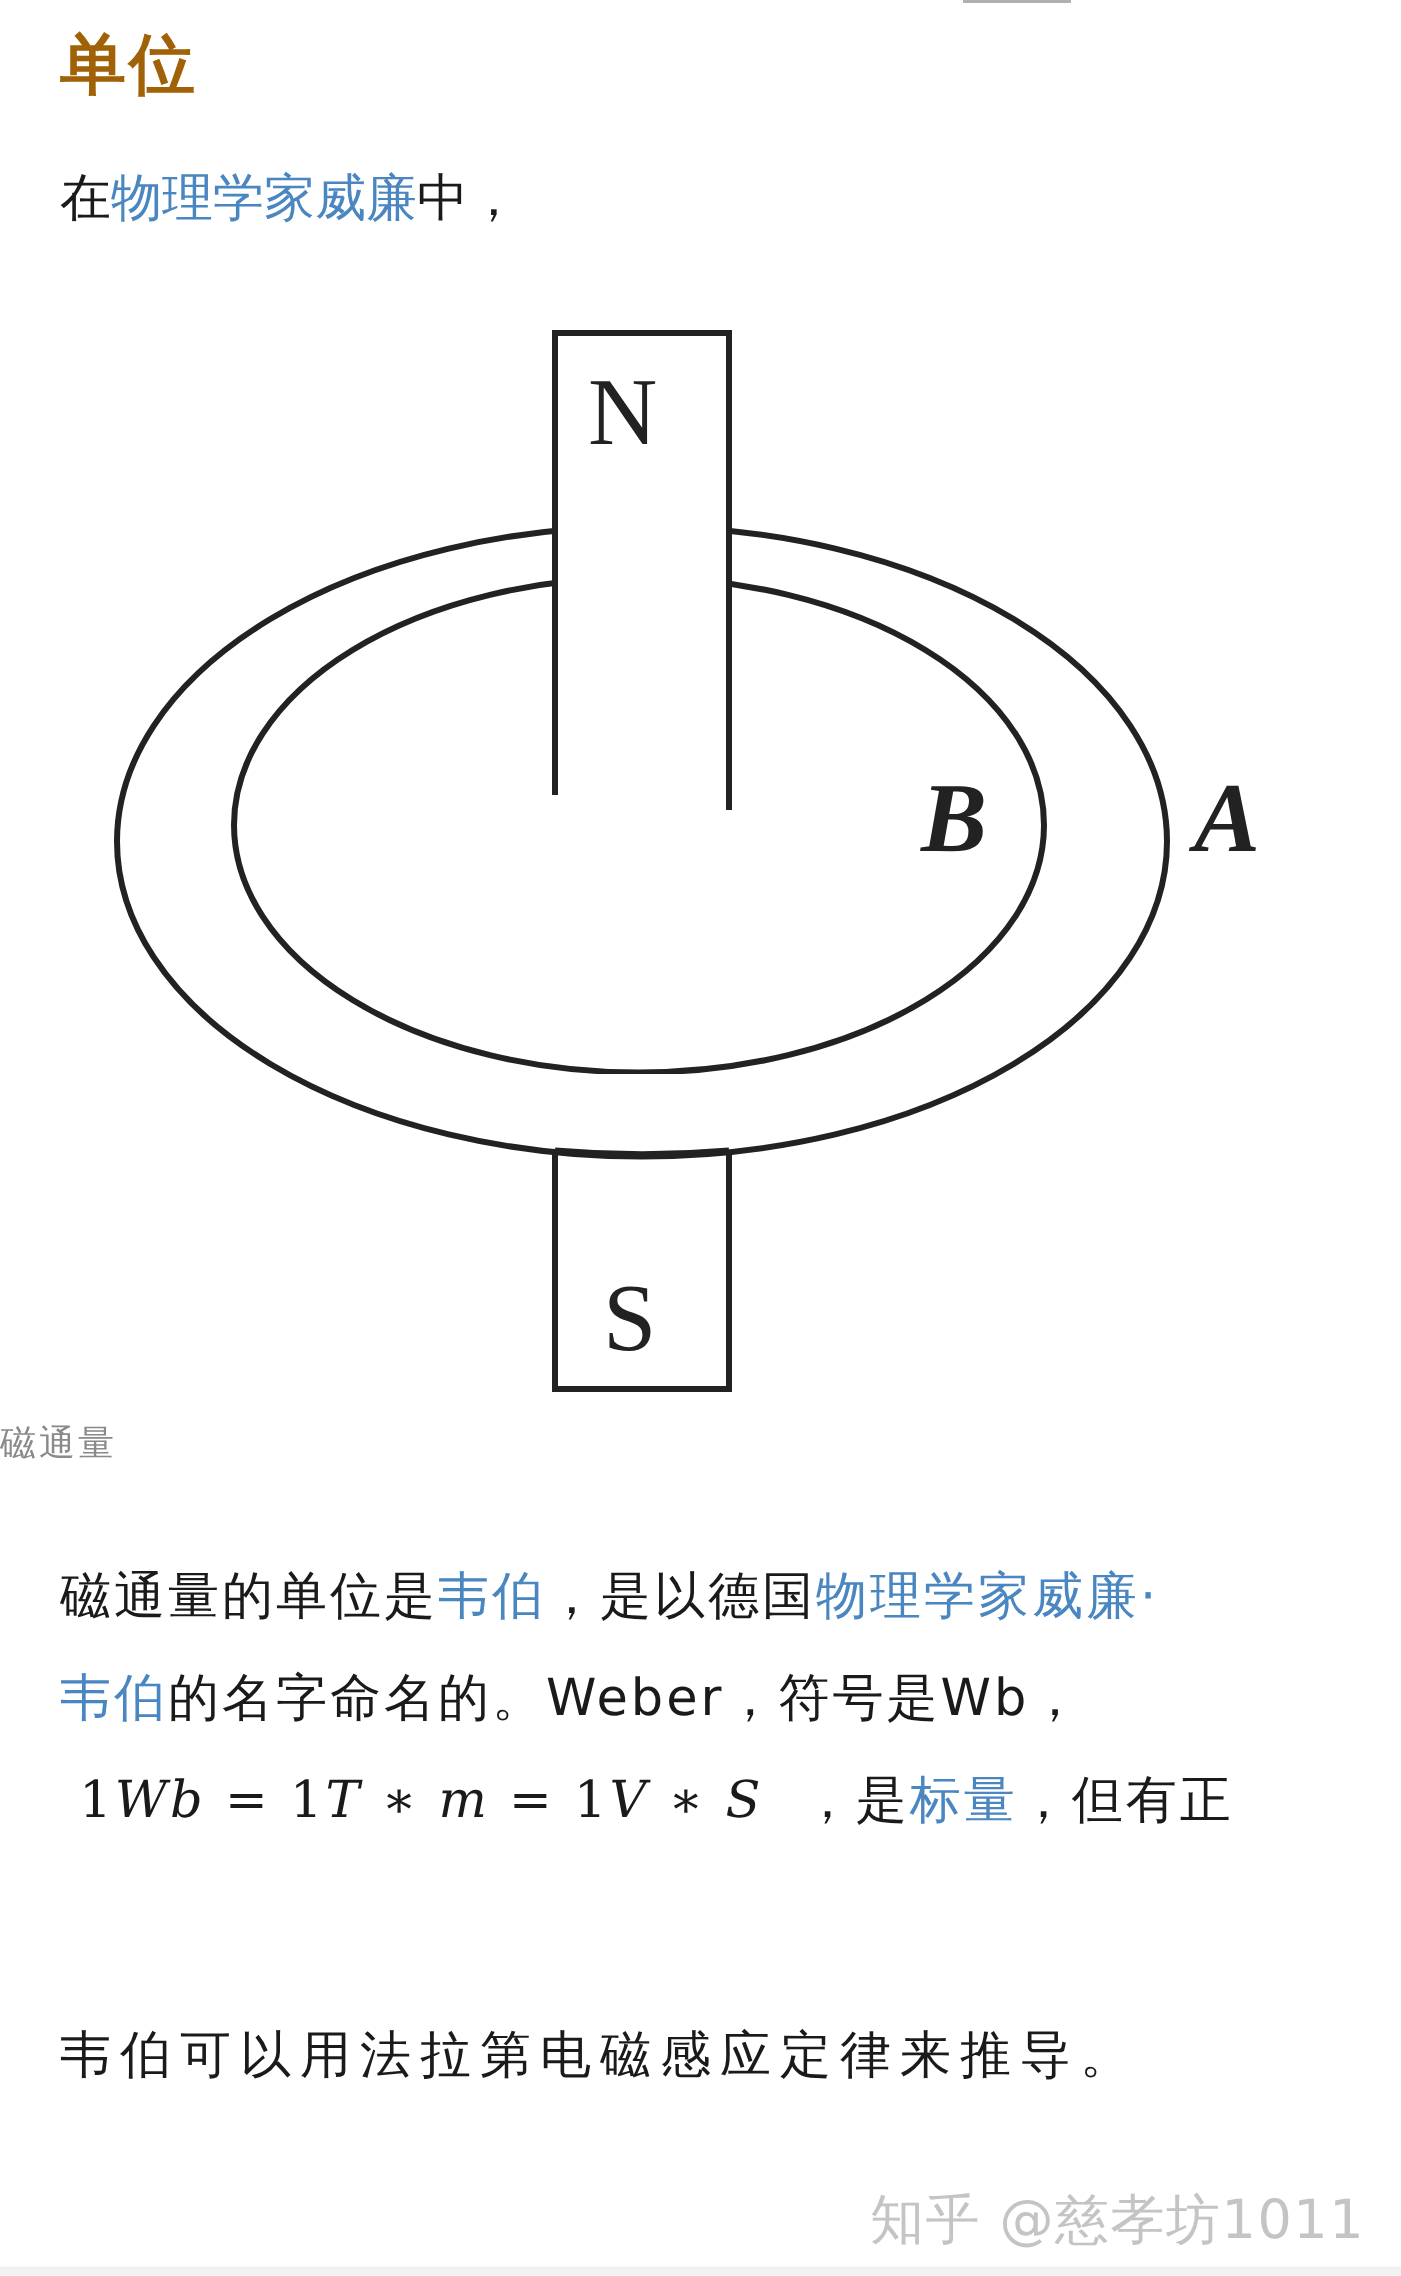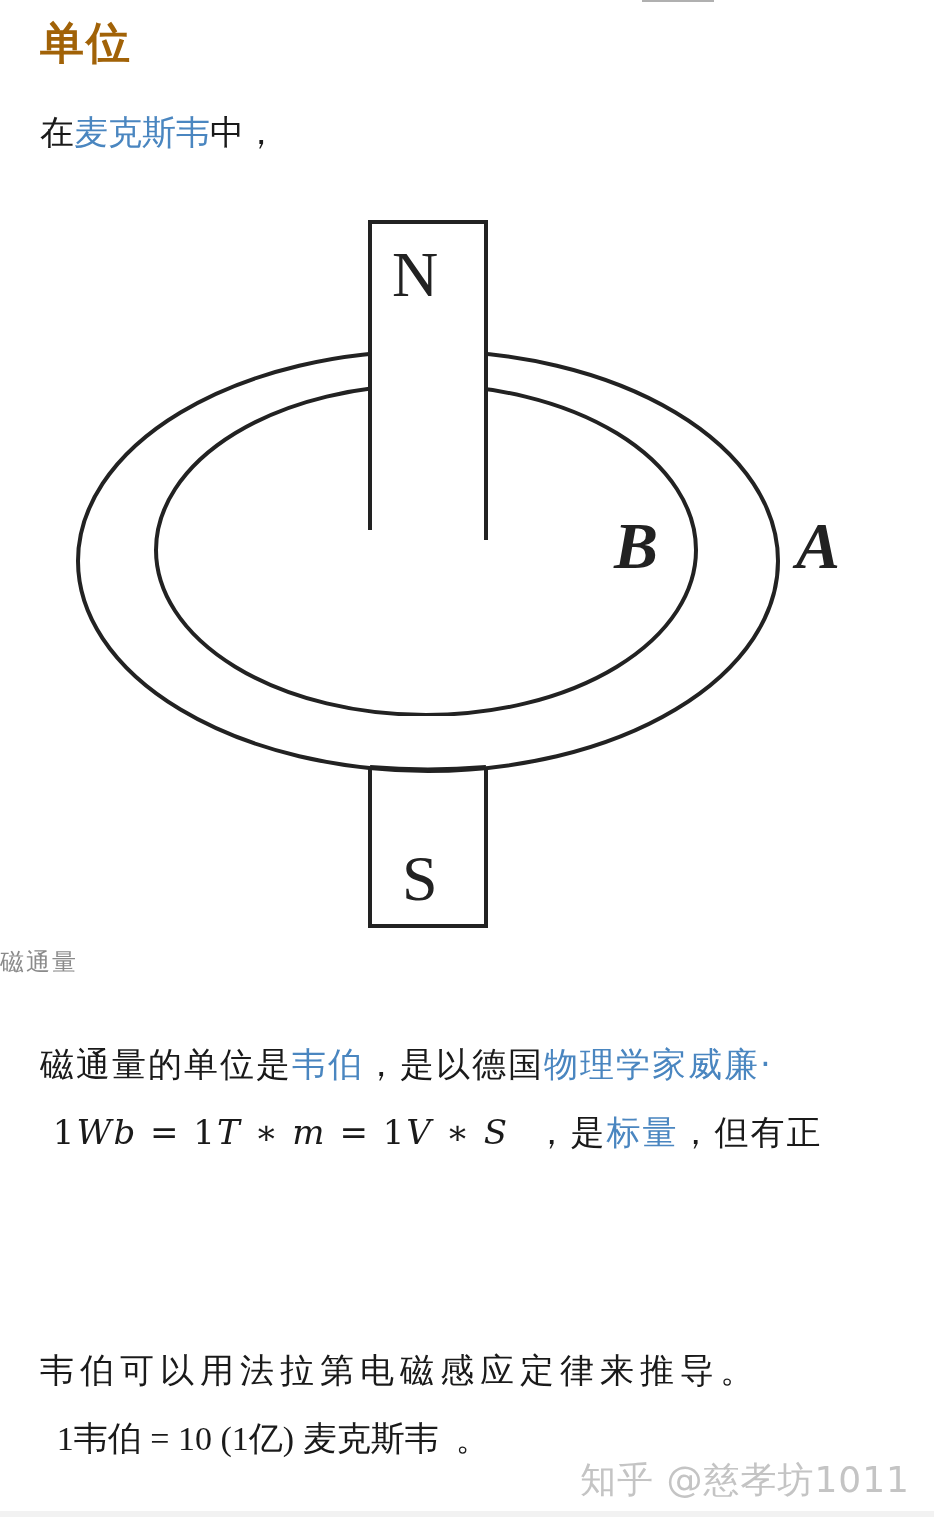--- a/index.html
+++ b/index.html
@@ -25,21 +25,21 @@
   .bottombar { position: absolute; left: 0; bottom: 0; width: 934px; height: 6px; background: #f2f2f2; }
 </style>
 </head>
 <body>
 
 <div class="topbar-mark"></div>
 
 <div class="title">单位</div>
 
 <div class="para p1">
-  <span>在</span><span class="link">麦克斯韦</span><span>中，</span>
+  <span>在</span><span class="link">物理学家威廉</span><span>中，</span>
 </div>
 
 <div class="figure">
   <svg width="934" height="740" viewBox="0 200 934 740" xmlns="http://www.w3.org/2000/svg">
 
     <ellipse cx="428" cy="561" rx="350" ry="210" fill="none" stroke="#222" stroke-width="4"></ellipse>
 
     <ellipse cx="426" cy="550" rx="270" ry="165" fill="none" stroke="#222" stroke-width="4"></ellipse>
 
     <rect x="370" y="340" width="116" height="60" fill="#fff"></rect>
@@ -59,23 +59,23 @@
   <div style="position:absolute;left:392px;top:38px;font-family:'Liberation Serif','DejaVu Serif',serif;font-size:64px;color:#222;">N</div>
   <div style="position:absolute;left:402px;top:642px;font-family:'Liberation Serif','DejaVu Serif',serif;font-size:64px;color:#222;">S</div>
   <div style="position:absolute;left:614px;top:308px;font-family:'Liberation Serif','DejaVu Serif',serif;font-style:italic;font-weight:bold;font-size:66px;color:#222;">B</div>
   <div style="position:absolute;left:796px;top:308px;font-family:'Liberation Serif','DejaVu Serif',serif;font-style:italic;font-weight:bold;font-size:66px;color:#222;">A</div>
 </div>
 
 <div class="caption">磁通量</div>
 
 <div class="para p2">
   <span class="line"><span>磁通量的单位是</span><span class="link">韦伯</span><span>，是以德国</span><span class="link">物理学家威廉·</span></span>
+  <span class="line"><span class="link">韦伯</span><span>的名字命名的。Weber，符号是Wb，</span></span>
   <span class="line">&nbsp;<span class="math"><span class="num">1</span><span>Wb</span><span class="num"> = </span><span class="num">1</span><span>T</span><span class="num"> ∗ </span><span>m</span><span class="num"> = </span><span class="num">1</span><span>V</span><span class="num"> ∗ </span><span>S</span></span>&nbsp;<span> ，是</span><span class="link">标量</span><span>，但有正</span></span>
 </div>
 
 <div class="para p3">
   <span class="line">韦伯可以用法拉第电磁感应定律来推导。</span>
-  <span class="line">&nbsp;<span class="serif" style="letter-spacing:0;">1韦伯 = 10 (1亿) 麦克斯韦</span><span> 。</span></span>
 </div>
 
 <div class="watermark">知乎 @慈孝坊1011</div>
 
 <div class="bottombar"></div>
 
 </body></html>

